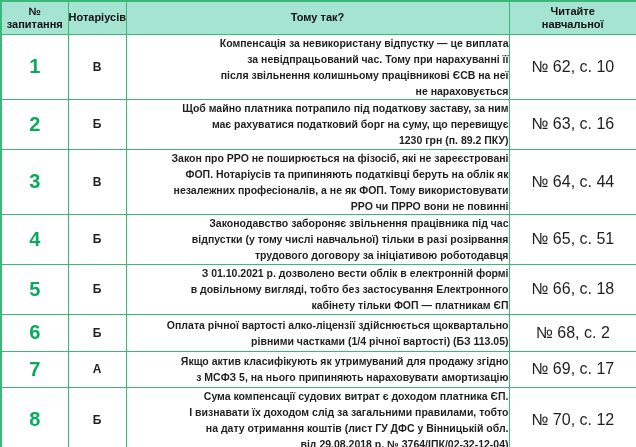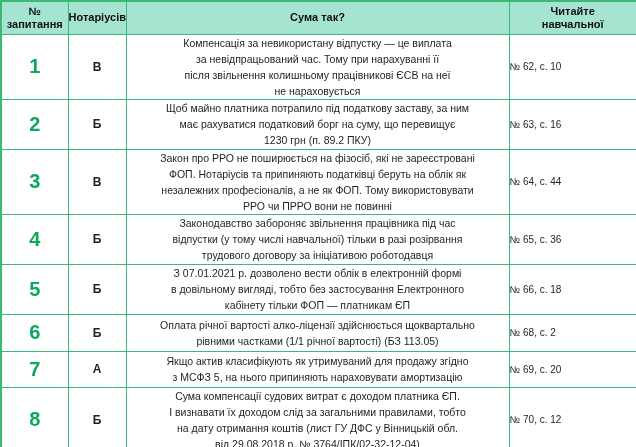--- a/index.html
+++ b/index.html
@@ -51,47 +51,49 @@
   }
   td.ans {
     text-align: center;
     font-size: 12px;
     font-weight: 600;
     color: #1f1f1f;
   }
   td.why {
     font-size: 10.5px;
     line-height: 16px;
-    text-align: center;
+    text-align: right;
     white-space: pre-line;
     padding: 2px 6px 2px 6px;
     color: #1f1f1f;
+    font-weight: bold;
   }
   td.read {
-    font-size: 10px;
+    text-align: center;
+    font-size: 16px;
     color: #1f1f1f;
     white-space: nowrap;
   }
 </style>
 </head>
 <body>
 
 <table class="qa">
   <colgroup>
     <col class="c-num">
       <col class="c-ans">
       <col class="c-why">
       <col class="c-read">
   </colgroup>
   <thead>
     <tr>
       <th>№
 запитання</th>
       <th>Нотаріусів</th>
-      <th>Сума так?</th>
+      <th>Тому так?</th>
       <th>Читайте
 навчальної</th>
     </tr>
   </thead>
   <tbody>
     <tr style="height:65px">
       <td class="num">1</td>
       <td class="ans">В</td>
       <td class="why">Компенсація за невикористану відпустку — це виплата
 за невідпрацьований час. Тому при нарахуванні її
@@ -115,43 +117,43 @@
 незалежних професіоналів, а не як ФОП. Тому використовувати
 РРО чи ПРРО вони не повинні</td>
       <td class="read">№ 64, с. 44</td>
     </tr>
     <tr style="height:50px">
       <td class="num">4</td>
       <td class="ans">Б</td>
       <td class="why">Законодавство забороняє звільнення працівника під час
 відпустки (у тому числі навчальної) тільки в разі розірвання
 трудового договору за ініціативою роботодавця</td>
-      <td class="read">№ 65, с. 36</td>
+      <td class="read">№ 65, с. 51</td>
     </tr>
     <tr style="height:50px">
       <td class="num">5</td>
       <td class="ans">Б</td>
-      <td class="why">З 07.01.2021 р. дозволено вести облік в електронній формі
+      <td class="why">З 01.10.2021 р. дозволено вести облік в електронній формі
 в довільному вигляді, тобто без застосування Електронного
 кабінету тільки ФОП — платникам ЄП</td>
       <td class="read">№ 66, с. 18</td>
     </tr>
     <tr style="height:37px">
       <td class="num">6</td>
       <td class="ans">Б</td>
       <td class="why">Оплата річної вартості алко-ліцензії здійснюється щоквартально
-рівними частками (1/1 річної вартості) (БЗ 113.05)</td>
+рівними частками (1/4 річної вартості) (БЗ 113.05)</td>
       <td class="read">№ 68, с. 2</td>
     </tr>
     <tr style="height:36px">
       <td class="num">7</td>
       <td class="ans">А</td>
       <td class="why">Якщо актив класифікують як утримуваний для продажу згідно
 з МСФЗ 5, на нього припиняють нараховувати амортизацію</td>
-      <td class="read">№ 69, с. 20</td>
+      <td class="read">№ 69, с. 17</td>
     </tr>
     <tr style="height:58px">
       <td class="num">8</td>
       <td class="ans">Б</td>
       <td class="why">Сума компенсації судових витрат є доходом платника ЄП.
 І визнавати їх доходом слід за загальними правилами, тобто
 на дату отримання коштів (лист ГУ ДФС у Вінницькій обл.
 від 29.08.2018 р. № 3764/ІПК/02-32-12-04)</td>
       <td class="read">№ 70, с. 12</td>
     </tr>

